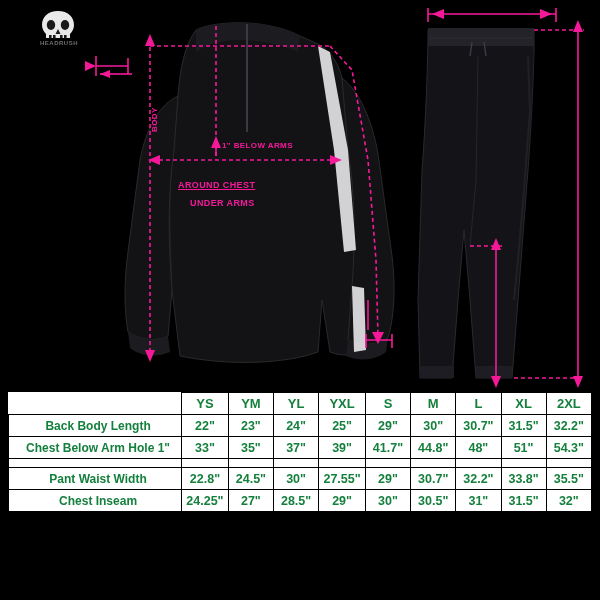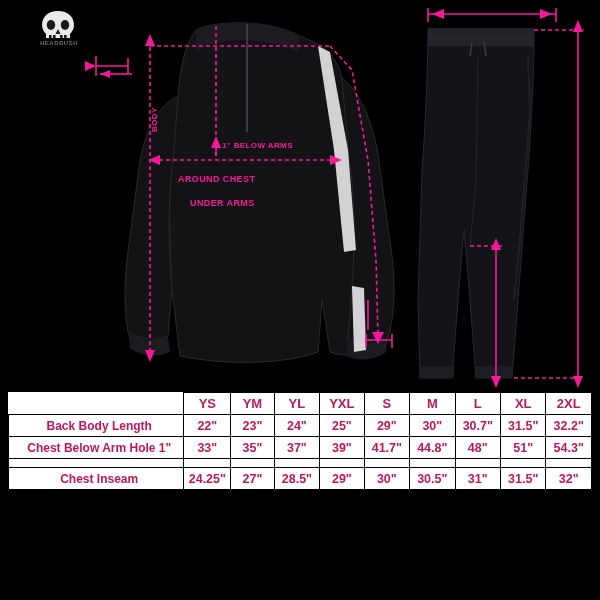--- a/index.html
+++ b/index.html
@@ -72,21 +72,21 @@
 
   
   #sizetable {
     position: absolute;
     left: 8px;
     top: 392px;
     width: 584px;
     border-collapse: collapse;
     background: #ffffff;
     font-size: 12.5px;
-    color: #be185d;
+    color: #15803d;
   }
   #sizetable td, #sizetable th {
     border: 1px solid #000000;
     padding: 0;
     height: 21px;
     text-align: center;
     font-weight: bold;
   }
   #sizetable th.hdr-blank {
     background: #ffffff;
@@ -234,21 +234,21 @@
 
         <path d="M496 244 L496 382"></path>
         <path d="M496 238 L491 250 L501 250 Z" fill="#f5199a" stroke="none"></path>
         <path d="M496 388 L491 376 L501 376 Z" fill="#f5199a" stroke="none"></path>
         <path d="M470 246 L502 246" stroke-dasharray="4,3"></path>
       </g>
     </svg>
 
     <div class="ann vertical" style="left:150px; top:132px;">BODY</div>
     <div class="ann" style="left:222px; top:141px;">1" BELOW ARMS</div>
-    <div class="ann" style="left:178px; top:174px; font-size:9px;">AROUND CHEST</div>
+    <div class="ann" style="left:178px; top:180px; font-size:9px;text-decoration:underline;">AROUND CHEST</div>
     <div class="ann" style="left:190px; top:186px; font-size:9px;margin-top:12px;">UNDER ARMS</div>
   </div>
 
   <table id="sizetable">
     <thead>
       <tr>
         <th class="hdr-blank"></th>
         <th class="size">YS</th>
         <th class="size">YM</th>
         <th class="size">YL</th>
@@ -291,20 +291,32 @@
         <td></td>
         <td></td>
         <td></td>
         <td></td>
         <td></td>
         <td></td>
         <td></td>
         <td></td>
       </tr>
       <tr>
+        <td class="rowlabel">Pant Waist Width</td>
+        <td class="val">22.8"</td>
+        <td class="val">24.5"</td>
+        <td class="val">30"</td>
+        <td class="val">27.55"</td>
+        <td class="val">29"</td>
+        <td class="val">30.7"</td>
+        <td class="val">32.2"</td>
+        <td class="val">33.8"</td>
+        <td class="val">35.5"</td>
+      </tr>
+      <tr>
         <td class="rowlabel">Chest Inseam</td>
         <td class="val">24.25"</td>
         <td class="val">27"</td>
         <td class="val">28.5"</td>
         <td class="val">29"</td>
         <td class="val">30"</td>
         <td class="val">30.5"</td>
         <td class="val">31"</td>
         <td class="val">31.5"</td>
         <td class="val">32"</td>

